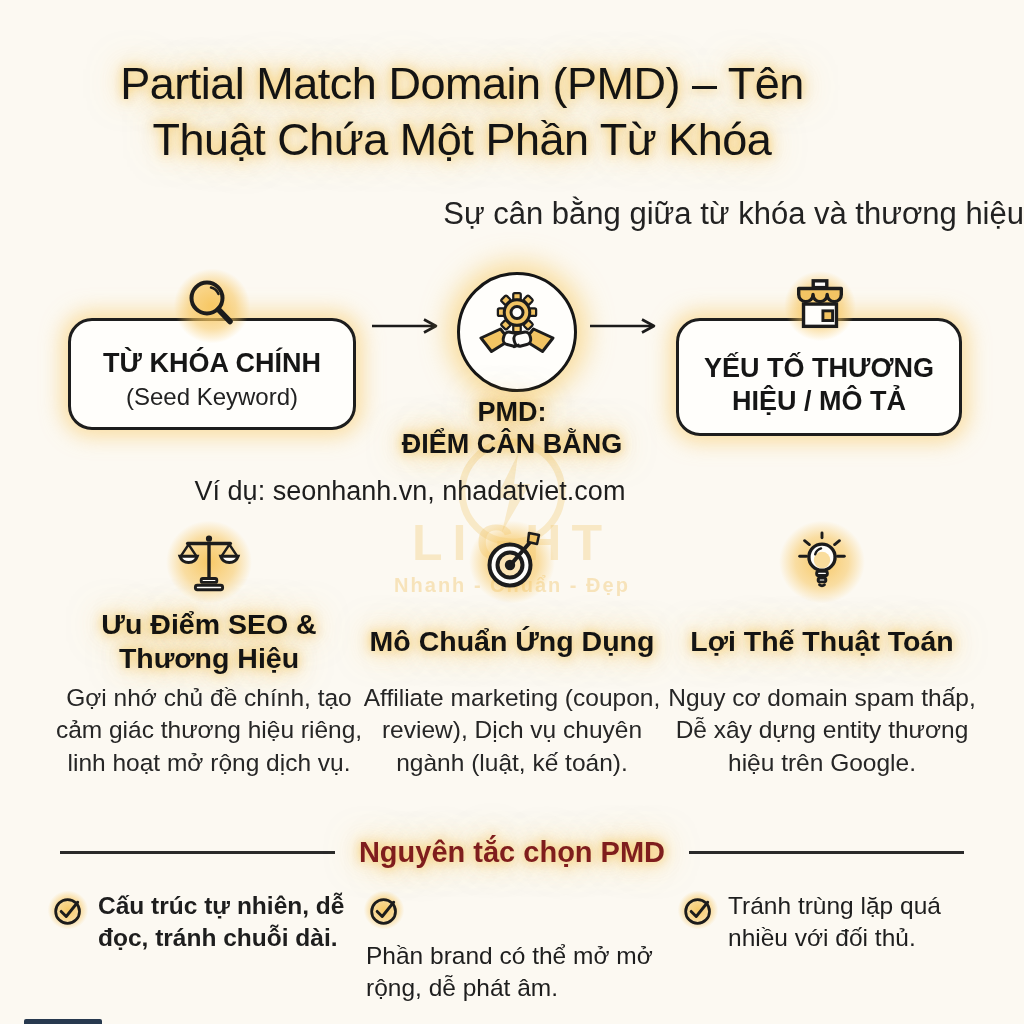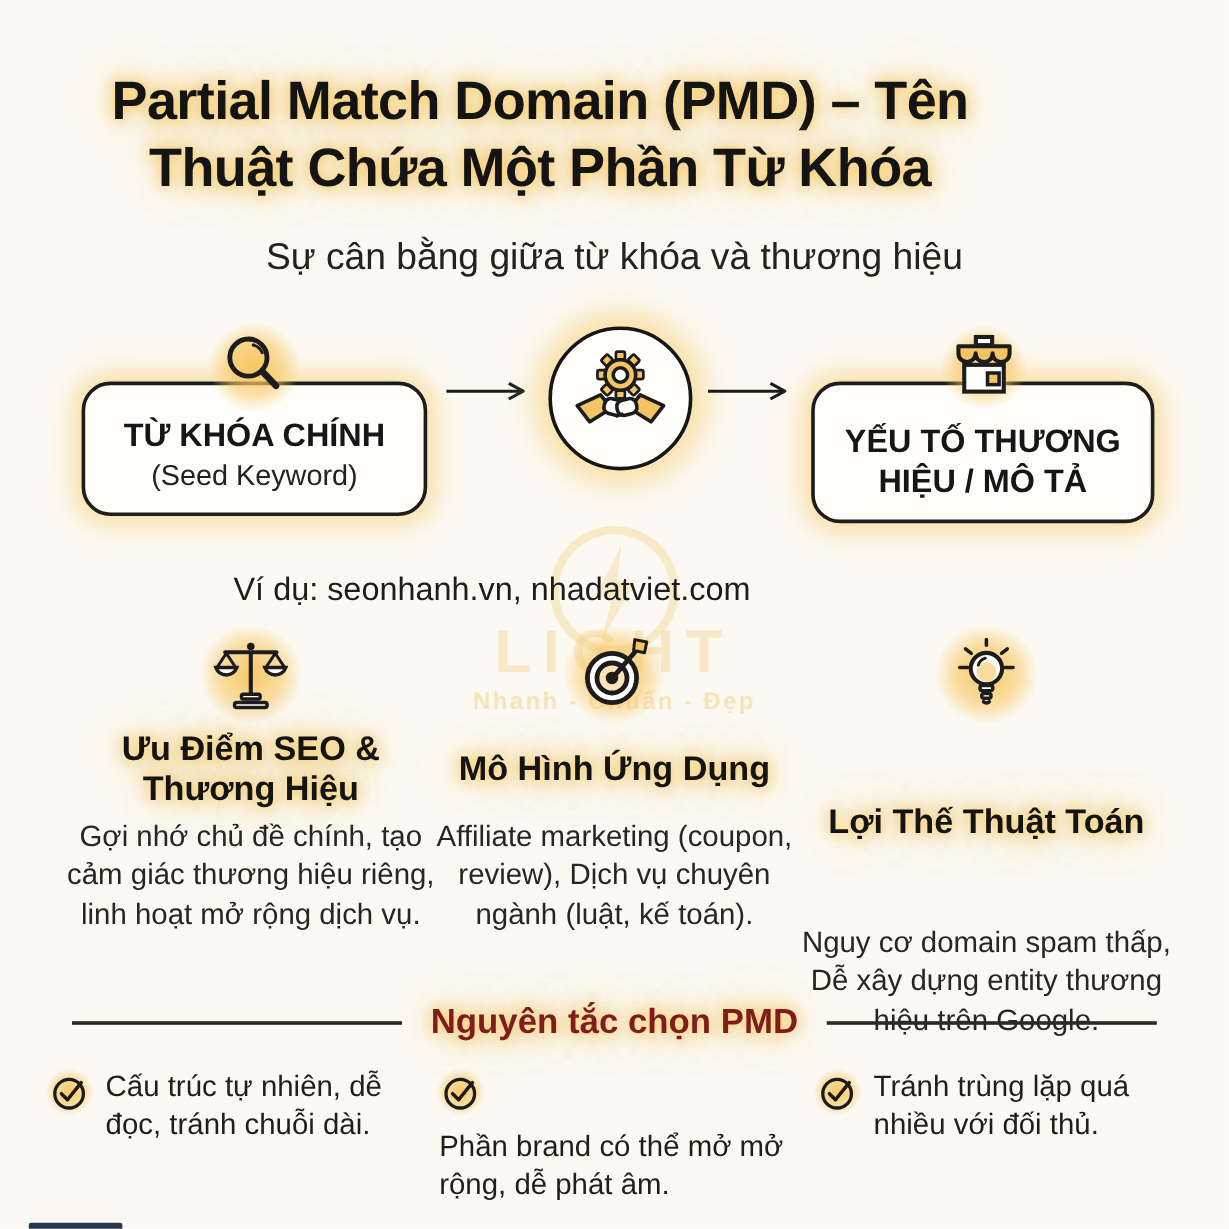--- a/index.html
+++ b/index.html
@@ -6,22 +6,22 @@
   body{width:1024px;height:1024px;font-family:"Liberation Sans","DejaVu Sans",sans-serif;}
   #canvas{position:relative;width:1024px;height:1024px;background:#FCF9F2;overflow:hidden;}
 
   .layer{position:absolute;z-index:2;}
   .wm{position:absolute;z-index:1;pointer-events:none;}
 
   
   .glow-t{text-shadow:0 0 10px rgba(247,201,100,.95),0 0 20px rgba(247,201,100,.75),0 0 34px rgba(247,201,100,.5);}
 
   
-  .title{top:56px;left:0;width:900px;text-align:center;font-size:45px;font-weight:700;color:#141414;line-height:1.25;letter-spacing:-.5px;}
-  .subtitle{top:196px;left:0;width:1024px;text-align:center;font-size:31px;font-weight:400;color:#222;}
+  .title{top:56px;left:12px;width:900px;text-align:center;font-size:45px;font-weight:400;color:#141414;line-height:1.25;letter-spacing:-.5px;}
+  .subtitle{top:196px;left:0;width:1024px;text-align:right;font-size:31px;font-weight:400;color:#222;}
 
   
   .flow-box{position:absolute;border:3px solid #1d1d1d;border-radius:24px;background:#FFFEFB;
     box-shadow:0 0 20px 7px rgba(247,201,100,.55);display:flex;flex-direction:column;align-items:center;justify-content:center;text-align:center;}
   .box-left{left:68px;top:318px;width:288px;height:112px;padding-top:10px;box-sizing:border-box;}
   .box-right{left:676px;top:318px;width:286px;height:118px;padding-top:16px;box-sizing:border-box;}
   .box-title{font-size:27px;font-weight:700;color:#161616;line-height:1.22;}
   .box-sub{font-size:24px;color:#222;margin-top:4px;}
   .icon-wrap{position:absolute;display:flex;align-items:center;justify-content:center;}
   .icon-wrap::before{content:"";position:absolute;width:145%;height:140%;border-radius:50%;
@@ -32,32 +32,32 @@
   .arrow{position:absolute;width:74px;height:18px;}
   .arrow-1{left:370px;top:317px;}
   .arrow-2{left:588px;top:317px;}
   .pmd-circle{position:absolute;left:457px;top:272px;width:114px;height:114px;border:3.5px solid #161616;border-radius:50%;
     background:#FFFEFB;box-shadow:0 0 26px 10px rgba(247,201,100,.6);display:flex;align-items:center;justify-content:center;}
   .pmd-label{position:absolute;left:392px;top:396px;width:240px;text-align:center;font-size:27px;font-weight:700;color:#141414;line-height:1.2;}
   .example{top:476px;left:0;width:820px;text-align:center;font-size:27px;color:#1d1d1d;}
 
   
   .col{position:absolute;top:524px;width:330px;display:flex;flex-direction:column;align-items:center;text-align:center;}
-  .col-1{left:44px;text-align:center;} .col-2{left:347px;} .col-3{left:657px;gap:44px;}
+  .col-1{left:44px;text-align:center;} .col-2{left:347px;} .col-3{left:657px;}
   .col .icon-wrap{position:relative;width:76px;height:76px;}
   .col-title{margin-top:8px;min-height:68px;display:flex;align-items:center;justify-content:center;
     font-size:28.5px;font-weight:700;color:#141414;line-height:1.18;max-width:300px;}
   .col-body{margin-top:6px;font-size:24.5px;color:#262626;line-height:1.32;max-width:308px;}
 
   
   .divider{top:836px;left:60px;width:904px;display:flex;align-items:center;gap:24px;}
   .divider .rule{flex:1;border-top:3px solid #2a2a2a;height:0;}
   .divider .head{font-size:29px;font-weight:700;color:#7f1d1d;white-space:nowrap;}
   .p-item{position:absolute;top:890px;display:flex;gap:12px;align-items:flex-start;}
-  .pi-1{left:40px;width:302px;} .pi-2{left:366px;width:302px;flex-direction:column;} .pi-3{left:680px;width:296px;}
+  .pi-1{left:50px;width:302px;font-weight:bold;} .pi-2{left:366px;width:302px;flex-direction:column;} .pi-3{left:680px;width:296px;}
   .p-item .icon-wrap{position:relative;width:36px;height:36px;flex:0 0 36px;margin-top:2px;}
   .p-text{font-size:24.5px;color:#1e1e1e;line-height:1.3;}
 
   
   .wm-stack{left:0;top:432px;width:1024px;display:flex;flex-direction:column;align-items:center;}
   .wm-brand{margin-top:-38px;font-size:50px;font-weight:700;letter-spacing:10px;color:rgba(240,198,110,.34);}
   .wm-tagline{margin-top:2px;font-size:20px;font-weight:700;letter-spacing:2px;color:rgba(240,198,110,.42);}
 
   .corner-bar{position:absolute;left:24px;top:1019px;width:78px;height:12px;background:#27394F;border-radius:2px;z-index:3;}
 </style>
@@ -112,20 +112,24 @@
       </g>
       <circle cx="60" cy="34" r="17" fill="#F2C463" stroke="#1c1c1c" stroke-width="4"></circle>
       <circle cx="60" cy="34" r="8" fill="#FFFEFB" stroke="#1c1c1c" stroke-width="4"></circle>
       <polygon points="12,68 38,56 50,71 26,86" fill="#F2C463" stroke="#1c1c1c" stroke-width="4" stroke-linejoin="round"></polygon>
       <polygon points="108,68 82,56 70,71 94,86" fill="#F2C463" stroke="#1c1c1c" stroke-width="4" stroke-linejoin="round"></polygon>
       <rect x="42" y="61" width="22" height="17" rx="7" fill="#FFFEFB" stroke="#1c1c1c" stroke-width="4" transform="rotate(14 53 69)"></rect>
       <rect x="56" y="61" width="22" height="17" rx="7" fill="#FFFEFB" stroke="#1c1c1c" stroke-width="4" transform="rotate(-14 67 69)"></rect>
       <line x1="56" y1="80" x2="62" y2="77" stroke="#1c1c1c" stroke-width="3" stroke-linecap="round"></line>
     </svg>
   </div>
+  <div class="layer pmd-label glow-t">
+    <div>PMD:</div>
+    <div>ĐIỂM CÂN BẰNG</div>
+  </div>
 
   <svg class="layer arrow arrow-2" viewBox="0 0 74 18">
     <line x1="2" y1="9" x2="64" y2="9" stroke="#1b1b1b" stroke-width="2.6"></line>
     <polyline points="54,2.5 66,9 54,15.5" fill="none" stroke="#1b1b1b" stroke-width="2.6" stroke-linejoin="round"></polyline>
   </svg>
 
   <div class="layer flow-box box-right">
     <div class="box-title" style="max-width:250px;">YẾU TỐ THƯƠNG HIỆU / MÔ TẢ</div>
   </div>
   <div class="layer icon-wrap store-wrap">
@@ -160,21 +164,21 @@
   <div class="layer col col-2">
     <div class="icon-wrap">
       <svg width="64" height="64" viewBox="0 0 64 64">
         <circle cx="30" cy="35" r="20.5" fill="#FFFEFB" stroke="#1c1c1c" stroke-width="4"></circle>
         <circle cx="30" cy="35" r="12.5" fill="rgba(247,198,95,.45)" stroke="#1c1c1c" stroke-width="4"></circle>
         <circle cx="30" cy="35" r="5.2" fill="#1c1c1c"></circle>
         <line x1="52" y1="10" x2="33" y2="32" stroke="#1c1c1c" stroke-width="4" stroke-linecap="round"></line>
         <polygon points="49,3 59,5 57,14 48,12" fill="#F2C463" stroke="#1c1c1c" stroke-width="2.5" stroke-linejoin="round"></polygon>
       </svg>
     </div>
-    <div class="col-title glow-t">Mô Hình Ứng Dụng</div>
+    <div class="col-title glow-t">Mô Chuẩn Ứng Dụng</div>
     <div class="col-body">Affiliate marketing (coupon, review), Dịch vụ chuyên ngành (luật, kế toán).</div>
   </div>
 
   <div class="layer col col-3">
     <div class="icon-wrap">
       <svg width="62" height="62" viewBox="0 0 64 64">
         <g stroke="#1c1c1c" stroke-width="3" stroke-linecap="round">
           <line x1="9" y1="26" x2="16" y2="26"></line>
           <line x1="48" y1="26" x2="55" y2="26"></line>
           <line x1="14" y1="10" x2="19" y2="14"></line>

